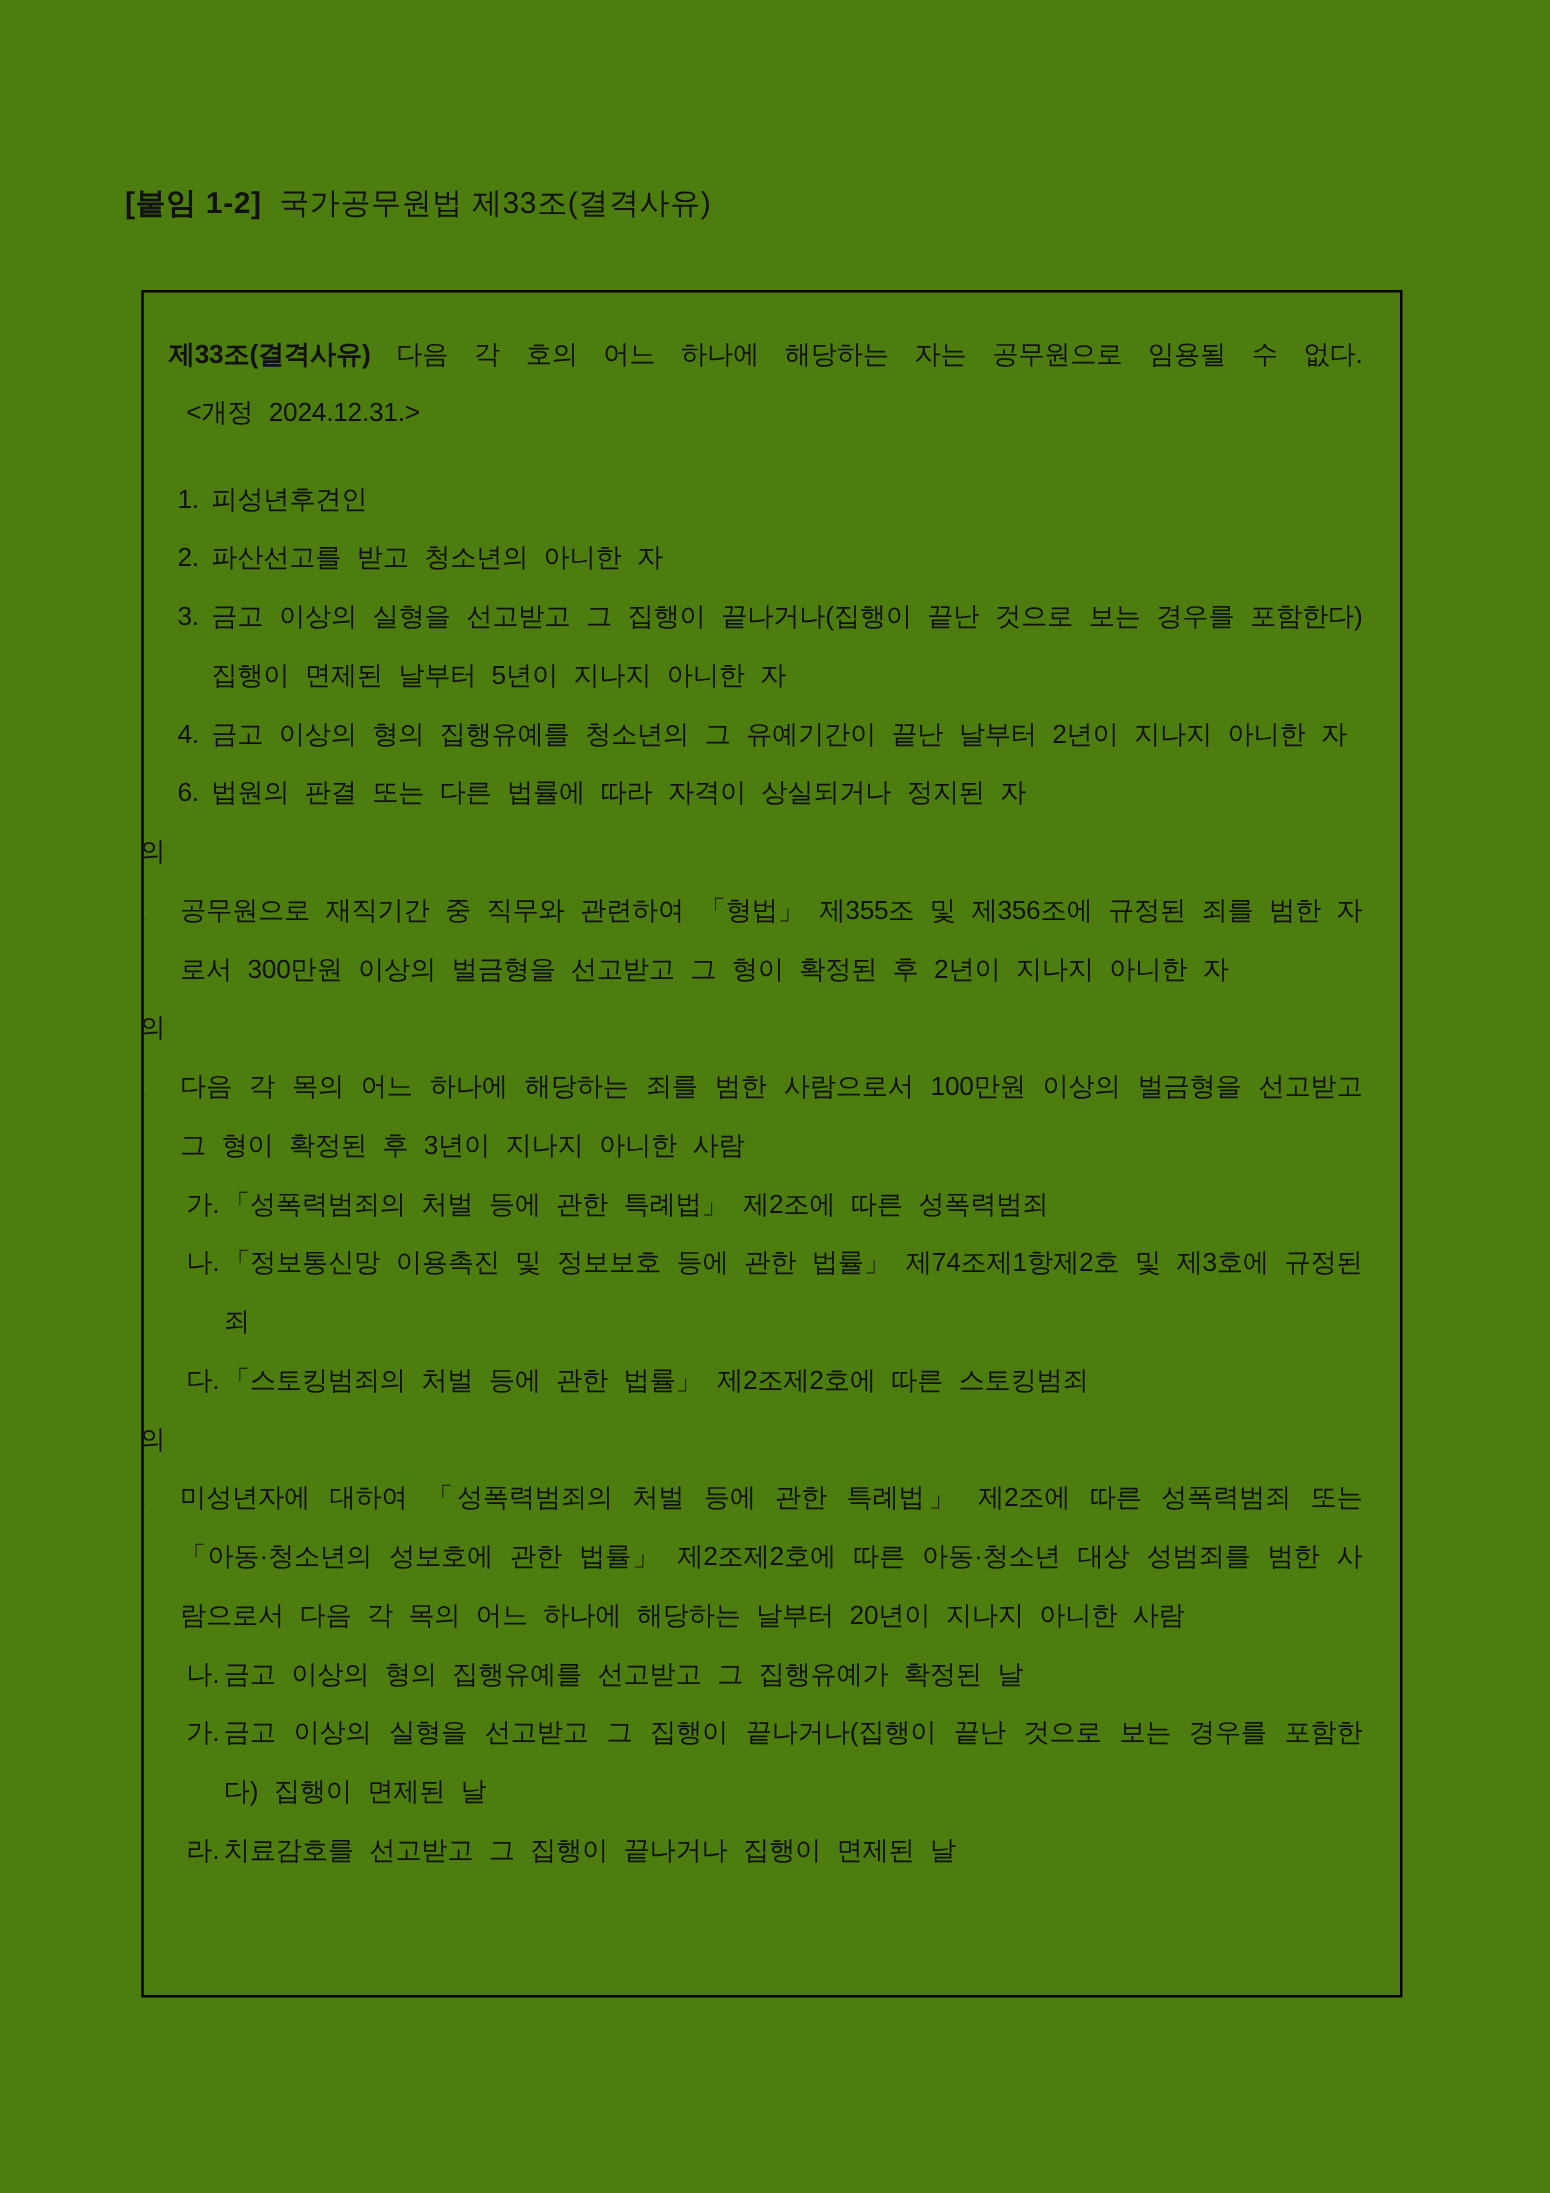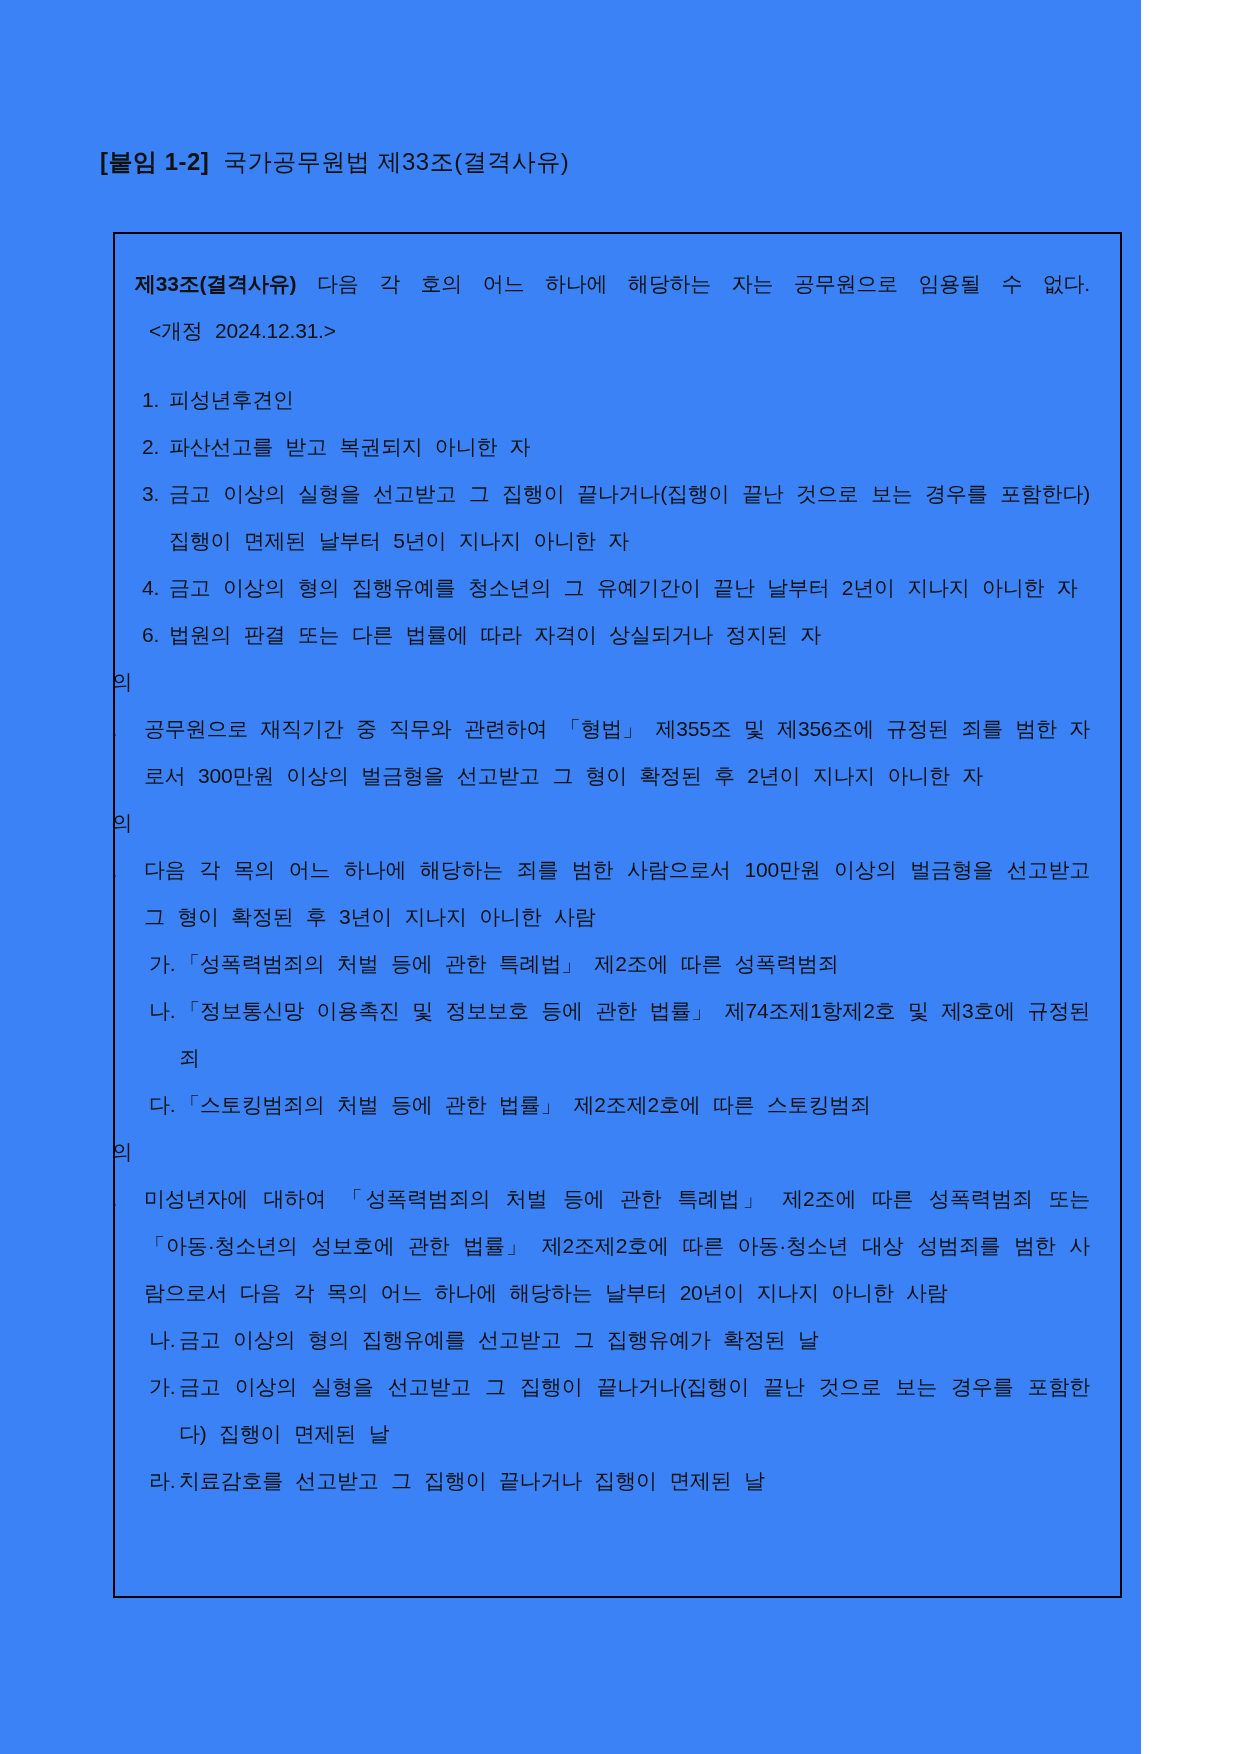--- a/index.html
+++ b/index.html
@@ -6,23 +6,23 @@
   body {
     width: 1240px;
     height: 1754px;
     background: #ffffff;
     color: #111111;
     font-family: "Liberation Sans", "DejaVu Sans", sans-serif;
     position: relative;
   }
   .page {
     position: relative;
-    width: 1141px;
+    width: 1240px;
     height: 1754px;
-    background: #3b82f6;
+    background: #4d7c0f;
   }
   .attachment-header {
     position: absolute;
     left: 100px;
     top: 146px;
     font-size: 24px;
     letter-spacing: 0.5px;
     white-space: nowrap;
   }
   .attachment-header .tag { font-weight: bold; margin-right: 14px; }
@@ -72,21 +72,21 @@
   <div class="article-box">
 
     <p class="intro-line1">
       <span class="heading">제33조(결격사유)</span>
       <span>다음 각 호의 어느 하나에 해당하는 자는 공무원으로 임용될 수 없다.</span>
     </p>
     <p class="revision-line">&lt;개정 2024.12.31.&gt;</p>
 
     <p class="law-item item-n first"><span class="no">1.</span><span>피성년후견인</span></p>
 
-    <p class="law-item item-n"><span class="no">2.</span><span>파산선고를 받고 복권되지 아니한 자</span></p>
+    <p class="law-item item-n"><span class="no">2.</span><span>파산선고를 받고 청소년의 아니한 자</span></p>
 
     <p class="law-item item-n"><span class="no">3.</span><span>금고 이상의 실형을 선고받고 그 집행이 끝나거나(집행이 끝난 것으로 보는 경우를 포함한다) 집행이 면제된 날부터 5년이 지나지 아니한 자</span></p>
 
     <p class="law-item item-n"><span class="no">4.</span><span>금고 이상의 형의 집행유예를 청소년의 그 유예기간이 끝난 날부터 2년이 지나지 아니한 자</span></p>
 
 
     <p class="law-item item-n"><span class="no">6.</span><span>법원의 판결 또는 다른 법률에 따라 자격이 상실되거나 정지된 자</span></p>
 
     <p class="law-item item-six"><span class="no">6의2.</span><span>공무원으로 재직기간 중 직무와 관련하여 「형법」 제355조 및 제356조에 규정된 죄를 범한 자로서 300만원 이상의 벌금형을 선고받고 그 형이 확정된 후 2년이 지나지 아니한 자</span></p>
 

